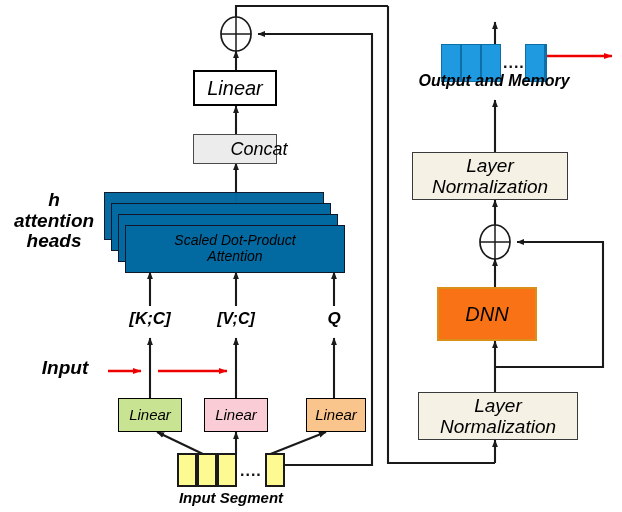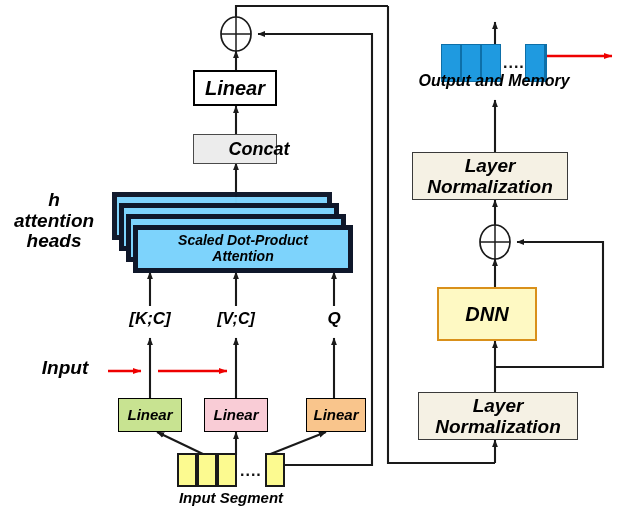--- a/index.html
+++ b/index.html
@@ -7,30 +7,30 @@
        font-family:"Liberation Sans","DejaVu Sans",sans-serif;}
   #stage{position:relative;width:622px;height:512px;background:#fff;}
   svg#canvas{position:absolute;left:0;top:0;width:622px;height:512px;}
 
   .lbl{position:absolute;font-style:italic;font-weight:bold;color:#000;
        text-align:center;line-height:1.08;white-space:pre-line;}
 
   
   .box{position:absolute;box-sizing:border-box;display:flex;
        align-items:center;justify-content:center;text-align:center;
-       font-style:italic;font-weight:bold;color:#000;line-height:1.12;}
+       font-style:italic;font-weight:normal;color:#000;line-height:1.12;}
 
   .b-linear-top{border:2px solid #000;background:#ffffff;font-size:20px;}
   .b-concat{border:1px solid #4a4a4a;background:#ececec;font-size:18px;padding-left:48px;}
-  .b-attn{border:5px solid #0f172a;background:#7dd3fc;font-size:14px;margin-left:8px;}
+  .b-attn{border:1px solid #0f172a;background:#0369a1;font-size:14px;}
   .b-lin-k{border:1px solid #000;background:#c8e391;font-size:15px;}
   .b-lin-v{border:1px solid #000;background:#f9ccd6;font-size:15px;}
   .b-lin-q{border:1px solid #000;background:#f9c58c;font-size:15px;}
   .b-ln{border:1px solid #3a3a3a;background:#f5f1e4;font-size:19px;}
-  .b-dnn{border:2px solid #d9901a;background:#fef9c3;font-size:20px;}
+  .b-dnn{border:2px solid #d9901a;background:#f97316;font-size:20px;}
 
   .seg{position:absolute;box-sizing:border-box;border:2px solid #1a1a1a;}
   .seg-y{background:#fcfa90;}
   .seg-b{background:#1f9ae0;border:1px solid #0d6fa8;}
 
   .dots{position:absolute;font-weight:bold;color:#111;letter-spacing:1px;}
 
   .tiny{font-size:15px;}
 </style>
 </head>

